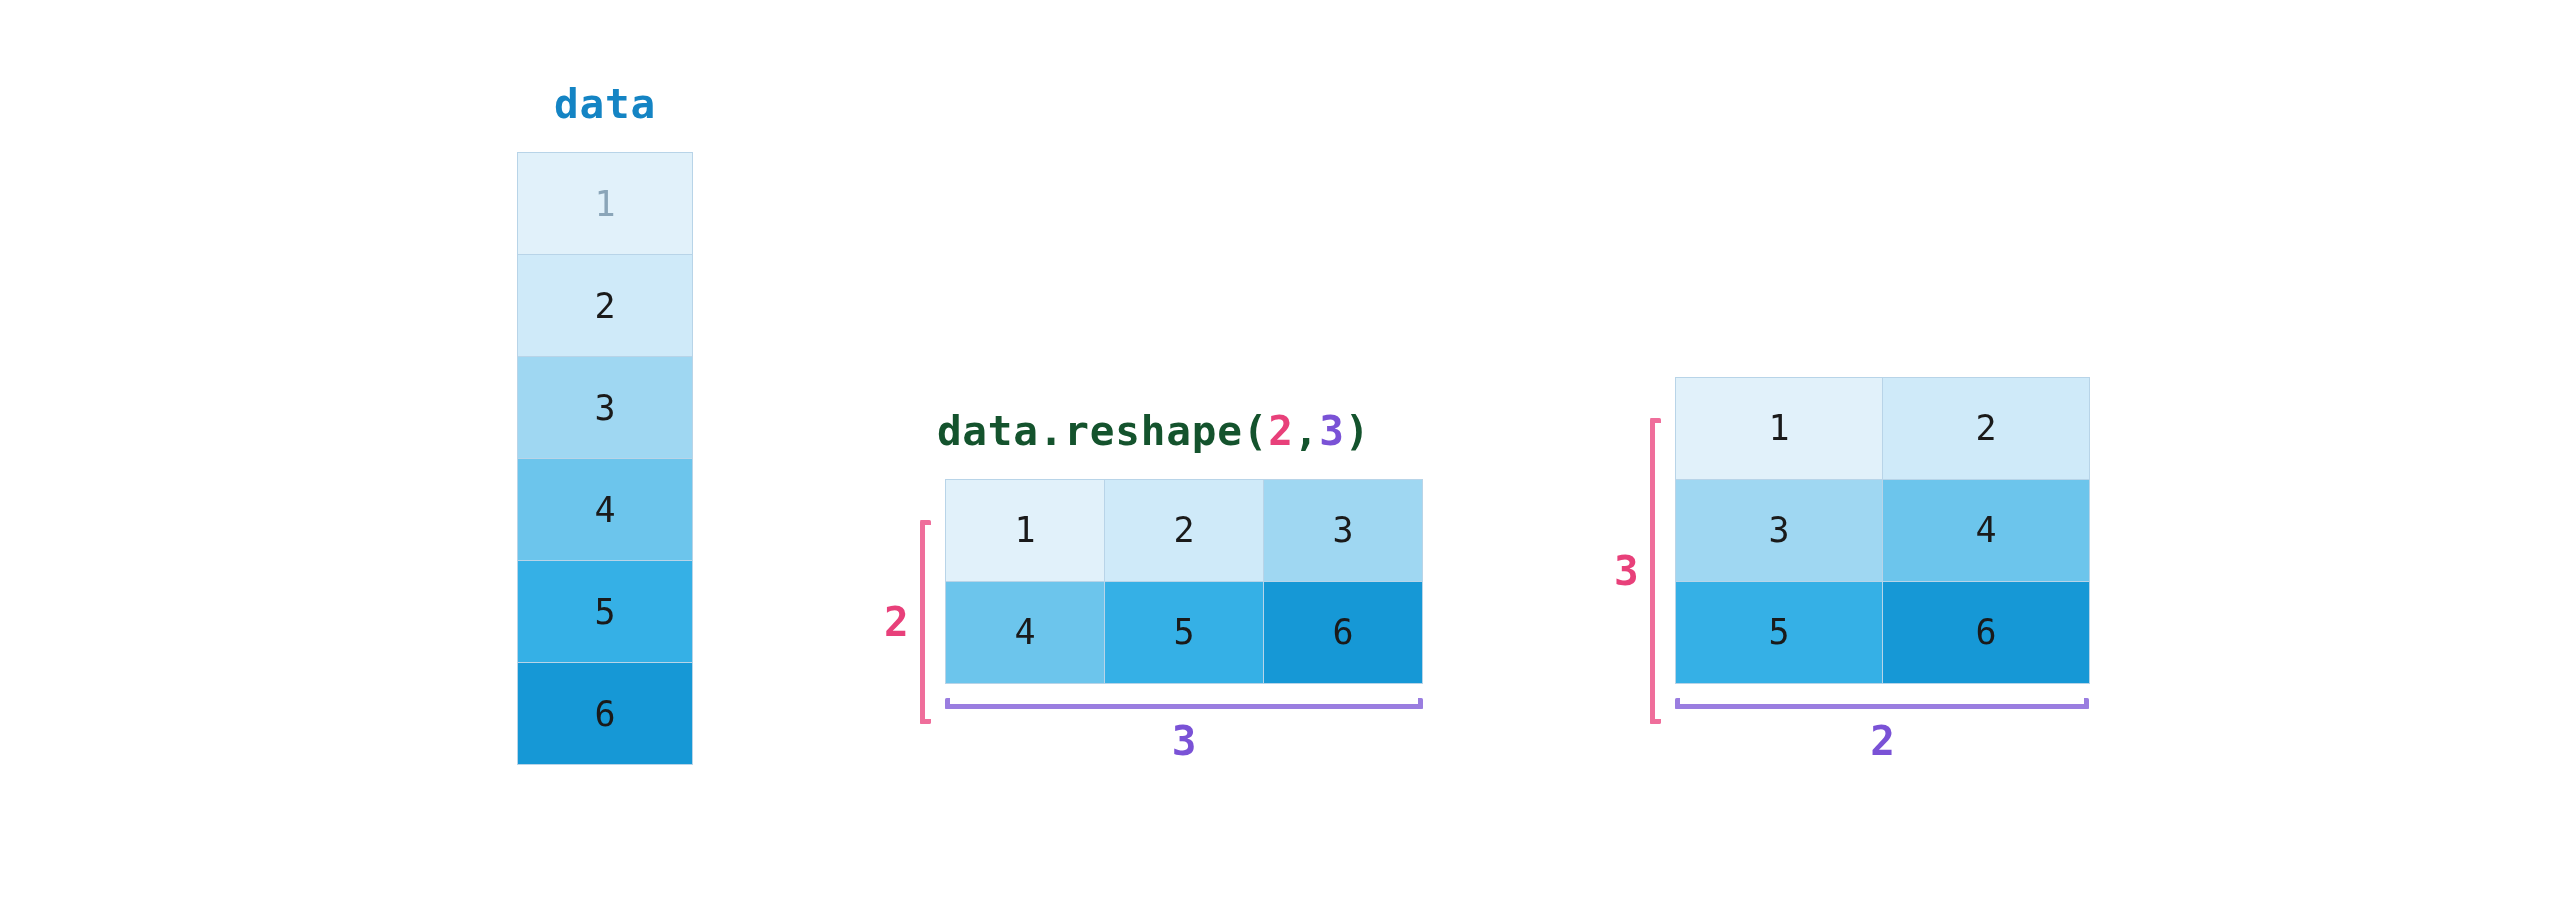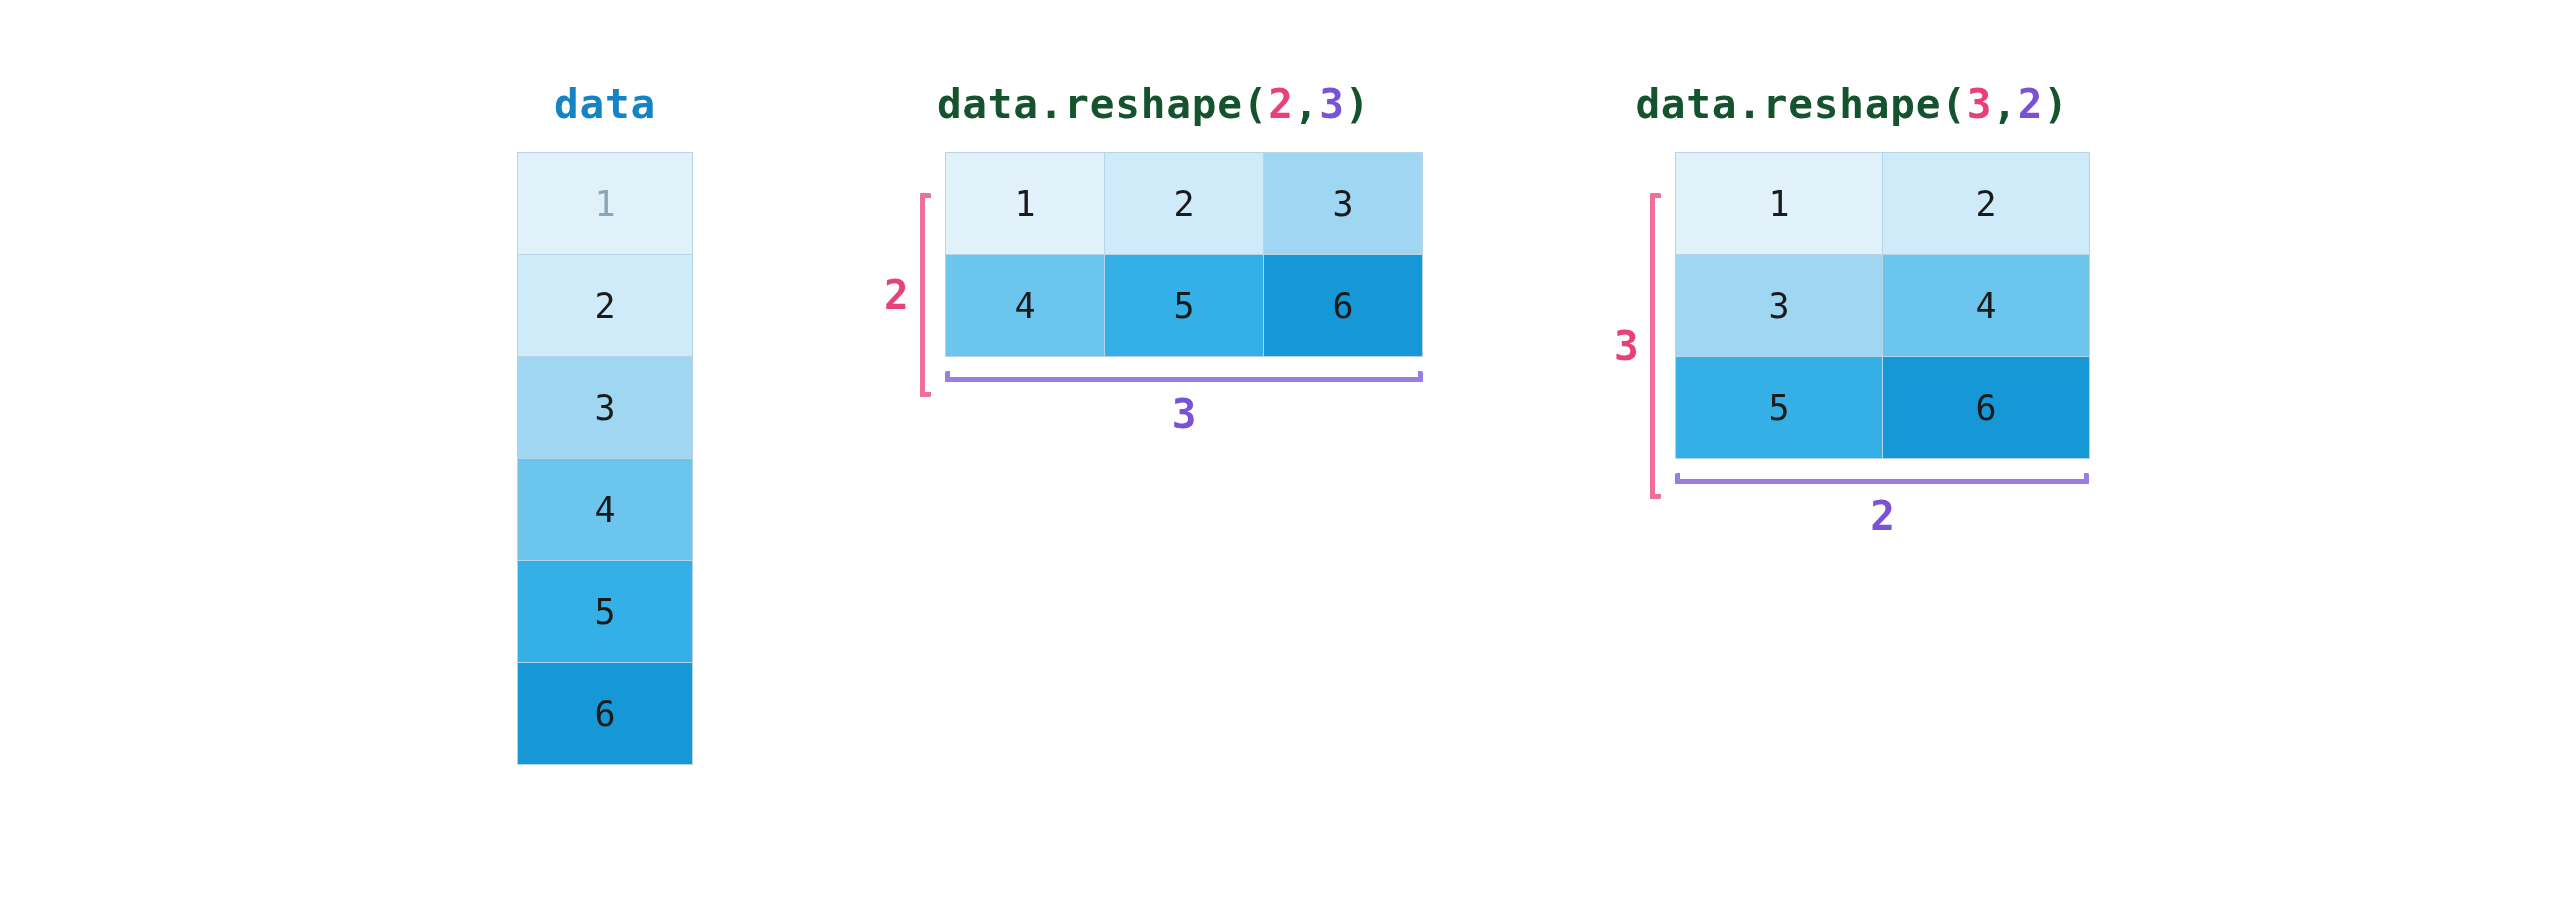--- a/index.html
+++ b/index.html
@@ -8,21 +8,21 @@
     padding: 0;
     background: #ffffff;
     font-family: "Consolas", "Menlo", "Monaco", monospace;
     width: 2576px;
     height: 899px;
     position: relative;
   }
   .container {
     display: flex;
     justify-content: center;
-    align-items: flex-start;
+    align-items: flex-end;
     gap: 191px;
     padding-top: 80px;
     padding-left: 31px;
   }
   .panel {
     display: flex;
     flex-direction: column;
     align-items: center;
   }
   .title {
@@ -151,21 +151,20 @@
         </div>
         <div class="dim-bottom">
           <div class="bracket-h" style="width:478px;"></div>
           <span class="num">3</span>
         </div>
       </div>
     </div>
   </div>
 
   <div class="panel">
-    <div class="title"><span class="blue">data.reshape(</span><span class="pink">3</span><span class="blue">,</span><span class="purple">2</span><span class="blue">)</span></div>
     <div class="grid-wrap">
       <div class="dim-left">
         <span class="num">3</span>
         <div class="bracket-v" style="height:306px;"></div>
       </div>
       <div class="below-wrap">
         <div class="grid sz-3x2" style="grid-template-columns:repeat(2,1fr);grid-template-rows:repeat(3,1fr);">
           <div class="cell s0">1</div>
           <div class="cell s1">2</div>
           <div class="cell s2">3</div>

